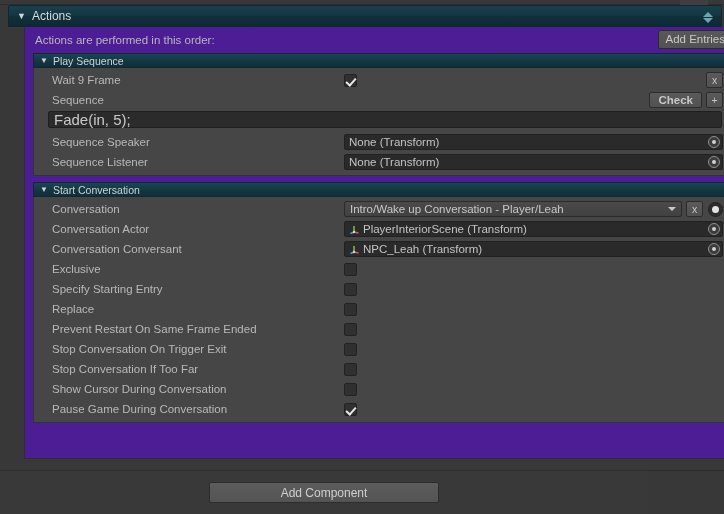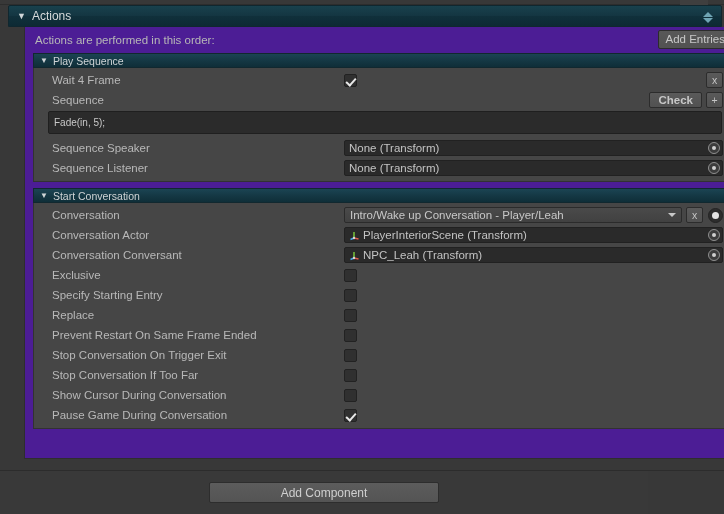--- a/index.html
+++ b/index.html
@@ -213,28 +213,28 @@
     flex: none;
     margin-right: 2px;
     position: relative;
   }
 
   
   .text-input-row {
     padding: 1px 6px 1px 14px;
   }
   .text-input {
-    height: 23px;
+    height: 17px;
     background: #2b2b2b;
     border: 1px solid #1f1f1f;
     border-radius: 2px;
     display: flex;
     align-items: center;
     padding: 0 5px;
-    font-size: 10px;
+    font-size: 15px;
     color: #c9c9c9;
   }
 
   
   .mini-btn {
     width: 17px; height: 16px;
     background: linear-gradient(to bottom, #5a5a5a 0%, #515151 100%);
     border: 1px solid #2c2c2c;
     border-radius: 2px;
     color: #c5c5c5;
@@ -353,21 +353,21 @@
   </div>
 
   <div class="subsection">
     <div class="sub-header">
       <span class="foldout">▼</span>
       <span class="title">Play Sequence</span>
     </div>
     <div class="sub-body">
 
       <div class="prop-row">
-        <span class="prop-label">Wait 4 Frame</span>
+        <span class="prop-label">Wait 9 Frame</span>
         <div class="field-zone">
           <div class="checkbox checked"></div>
           <div style="flex:1"></div>
           <div class="mini-btn">x</div>
         </div>
       </div>
 
       <div class="prop-row">
         <span class="prop-label">Sequence</span>
         <div class="field-zone right-align">

